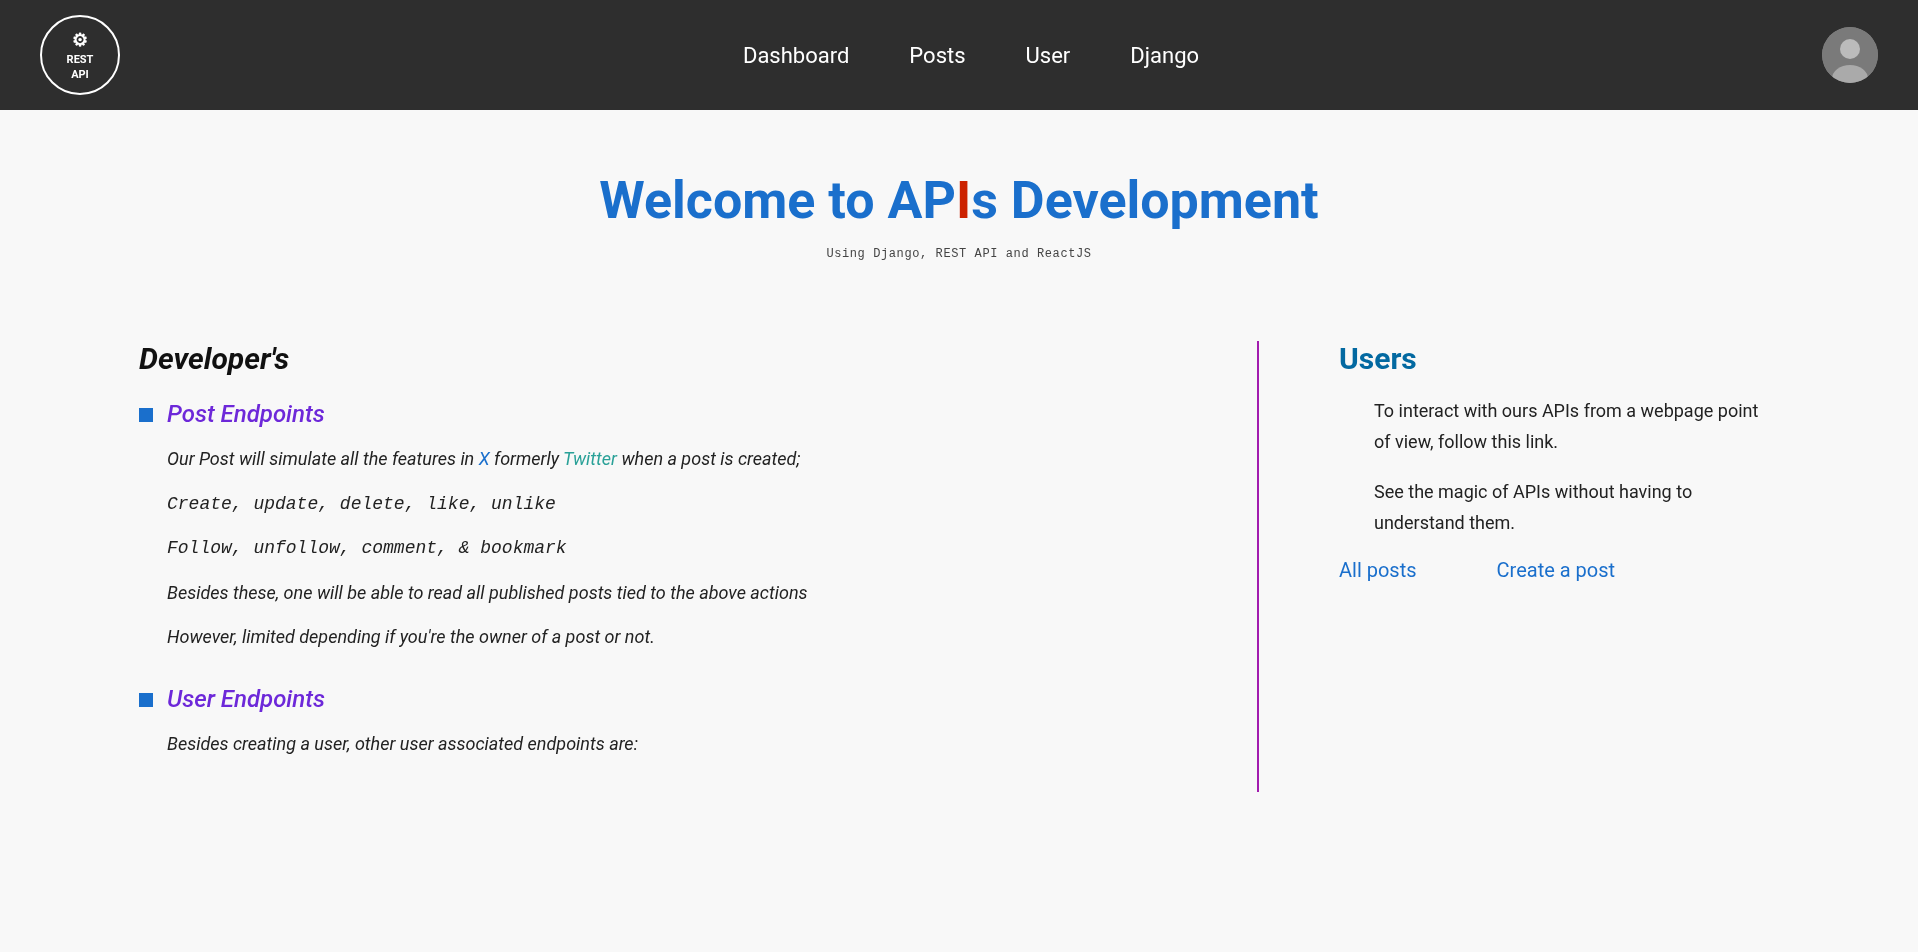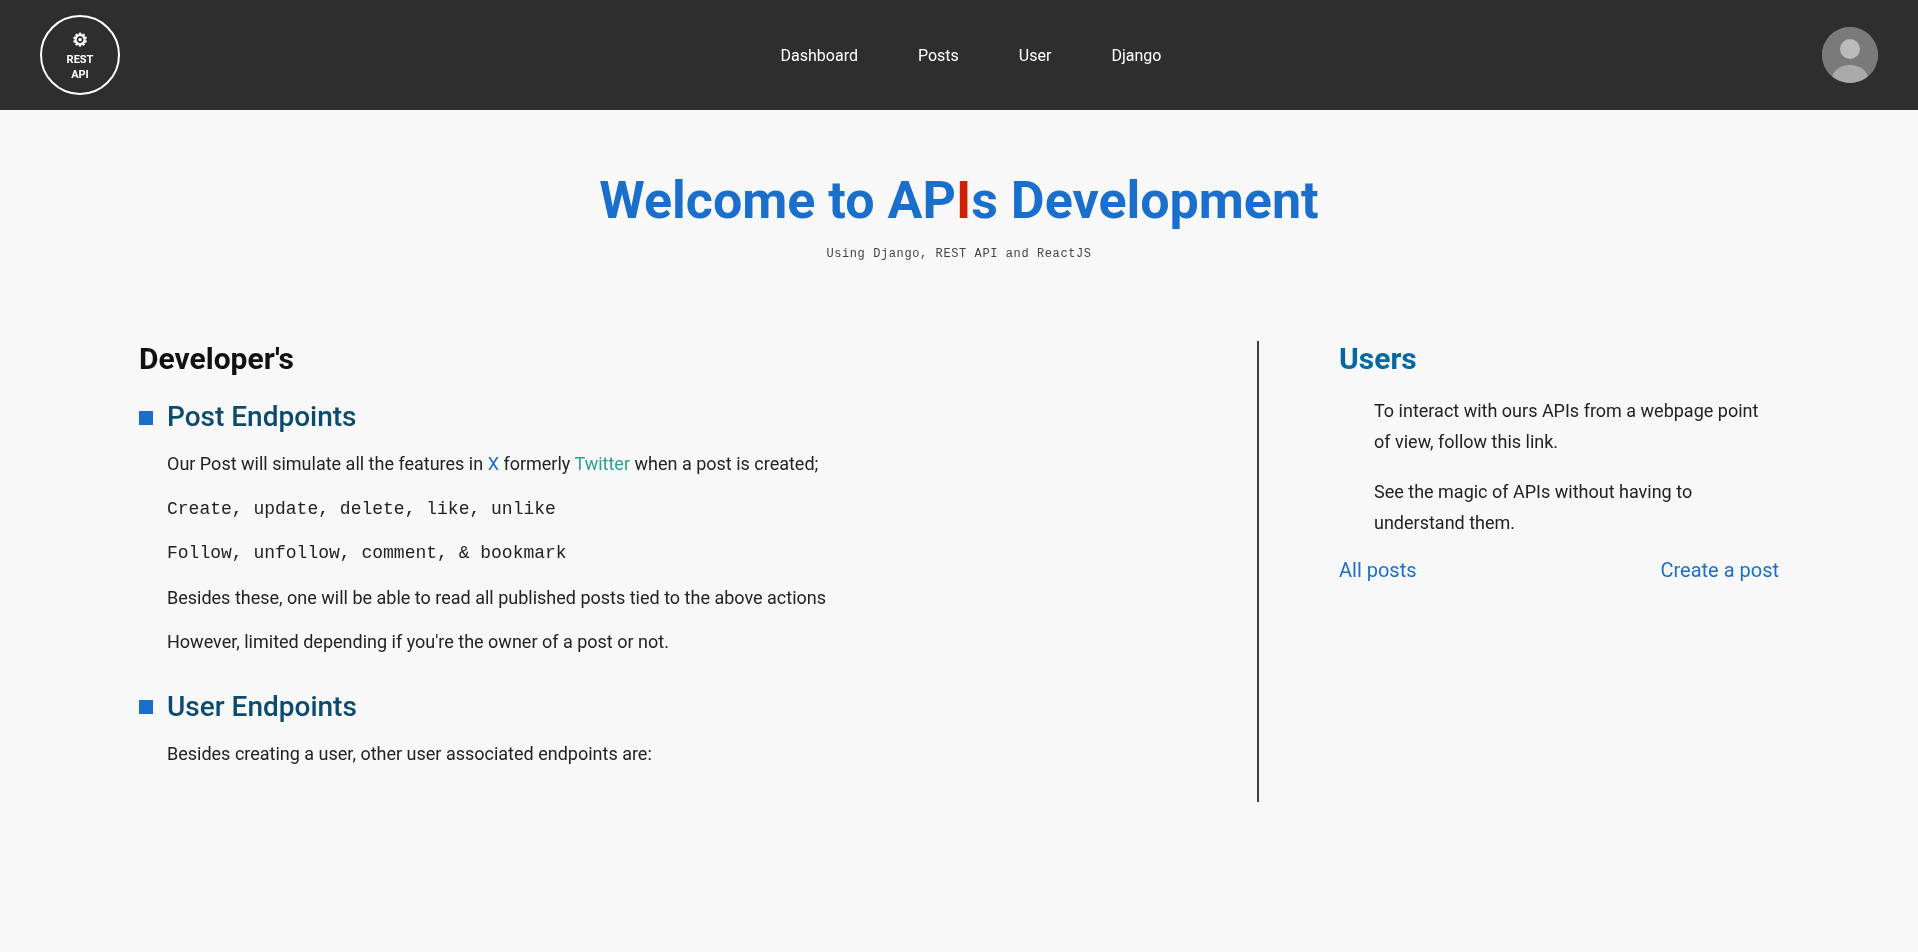--- a/index.html
+++ b/index.html
@@ -47,21 +47,21 @@
 
     .nav-links {
       display: flex;
       gap: 60px;
       list-style: none;
     }
 
     .nav-links a {
       color: #fff;
       text-decoration: none;
-      font-size: 16px;
+      font-size: 22px;
       font-weight: 400;
     }
 
     .nav-avatar {
       width: 56px;
       height: 56px;
       border-radius: 50%;
       background: #888;
       overflow: hidden;
       display: flex;
@@ -108,21 +108,22 @@
       max-width: 1800px;
       margin: 40px auto 0;
       padding: 0 80px;
       gap: 0;
     }
 
     
     .left-column {
       flex: 1;
       padding-right: 60px;
-      border-right: 2px solid #404040;
+      border-right: 2px solid #a21caf;
+      font-style: italic;
     }
 
     .section-title {
       font-size: 30px;
       font-weight: 700;
       color: #111;
       margin-bottom: 24px;
     }
 
     .endpoint-item {
@@ -139,22 +140,22 @@
     .bullet-square {
       display: inline-block;
       width: 14px;
       height: 14px;
       background: #1a6fcc;
       flex-shrink: 0;
       margin-top: 2px;
     }
 
     .endpoint-heading a {
-      font-size: 28px;
-      color: #0c4a6e;
+      font-size: 24px;
+      color: #6d28d9;
       text-decoration: none;
       font-weight: 500;
     }
 
     .endpoint-body {
       padding-left: 28px;
     }
 
     .endpoint-body p {
       font-size: 18px;
@@ -196,23 +197,22 @@
     .users-desc {
       font-size: 18px;
       color: #222;
       line-height: 1.7;
       margin-bottom: 20px;
       margin-left: 35px;
     }
 
     .users-actions {
       display: flex;
-      gap: 100px;
+      gap: 80px;
       margin-top: 20px;
-      justify-content: space-between;
     }
 
     .users-actions a {
       font-size: 20px;
       color: #1a6fcc;
       text-decoration: none;
       font-weight: 400;
     }
   </style>
 </head>

